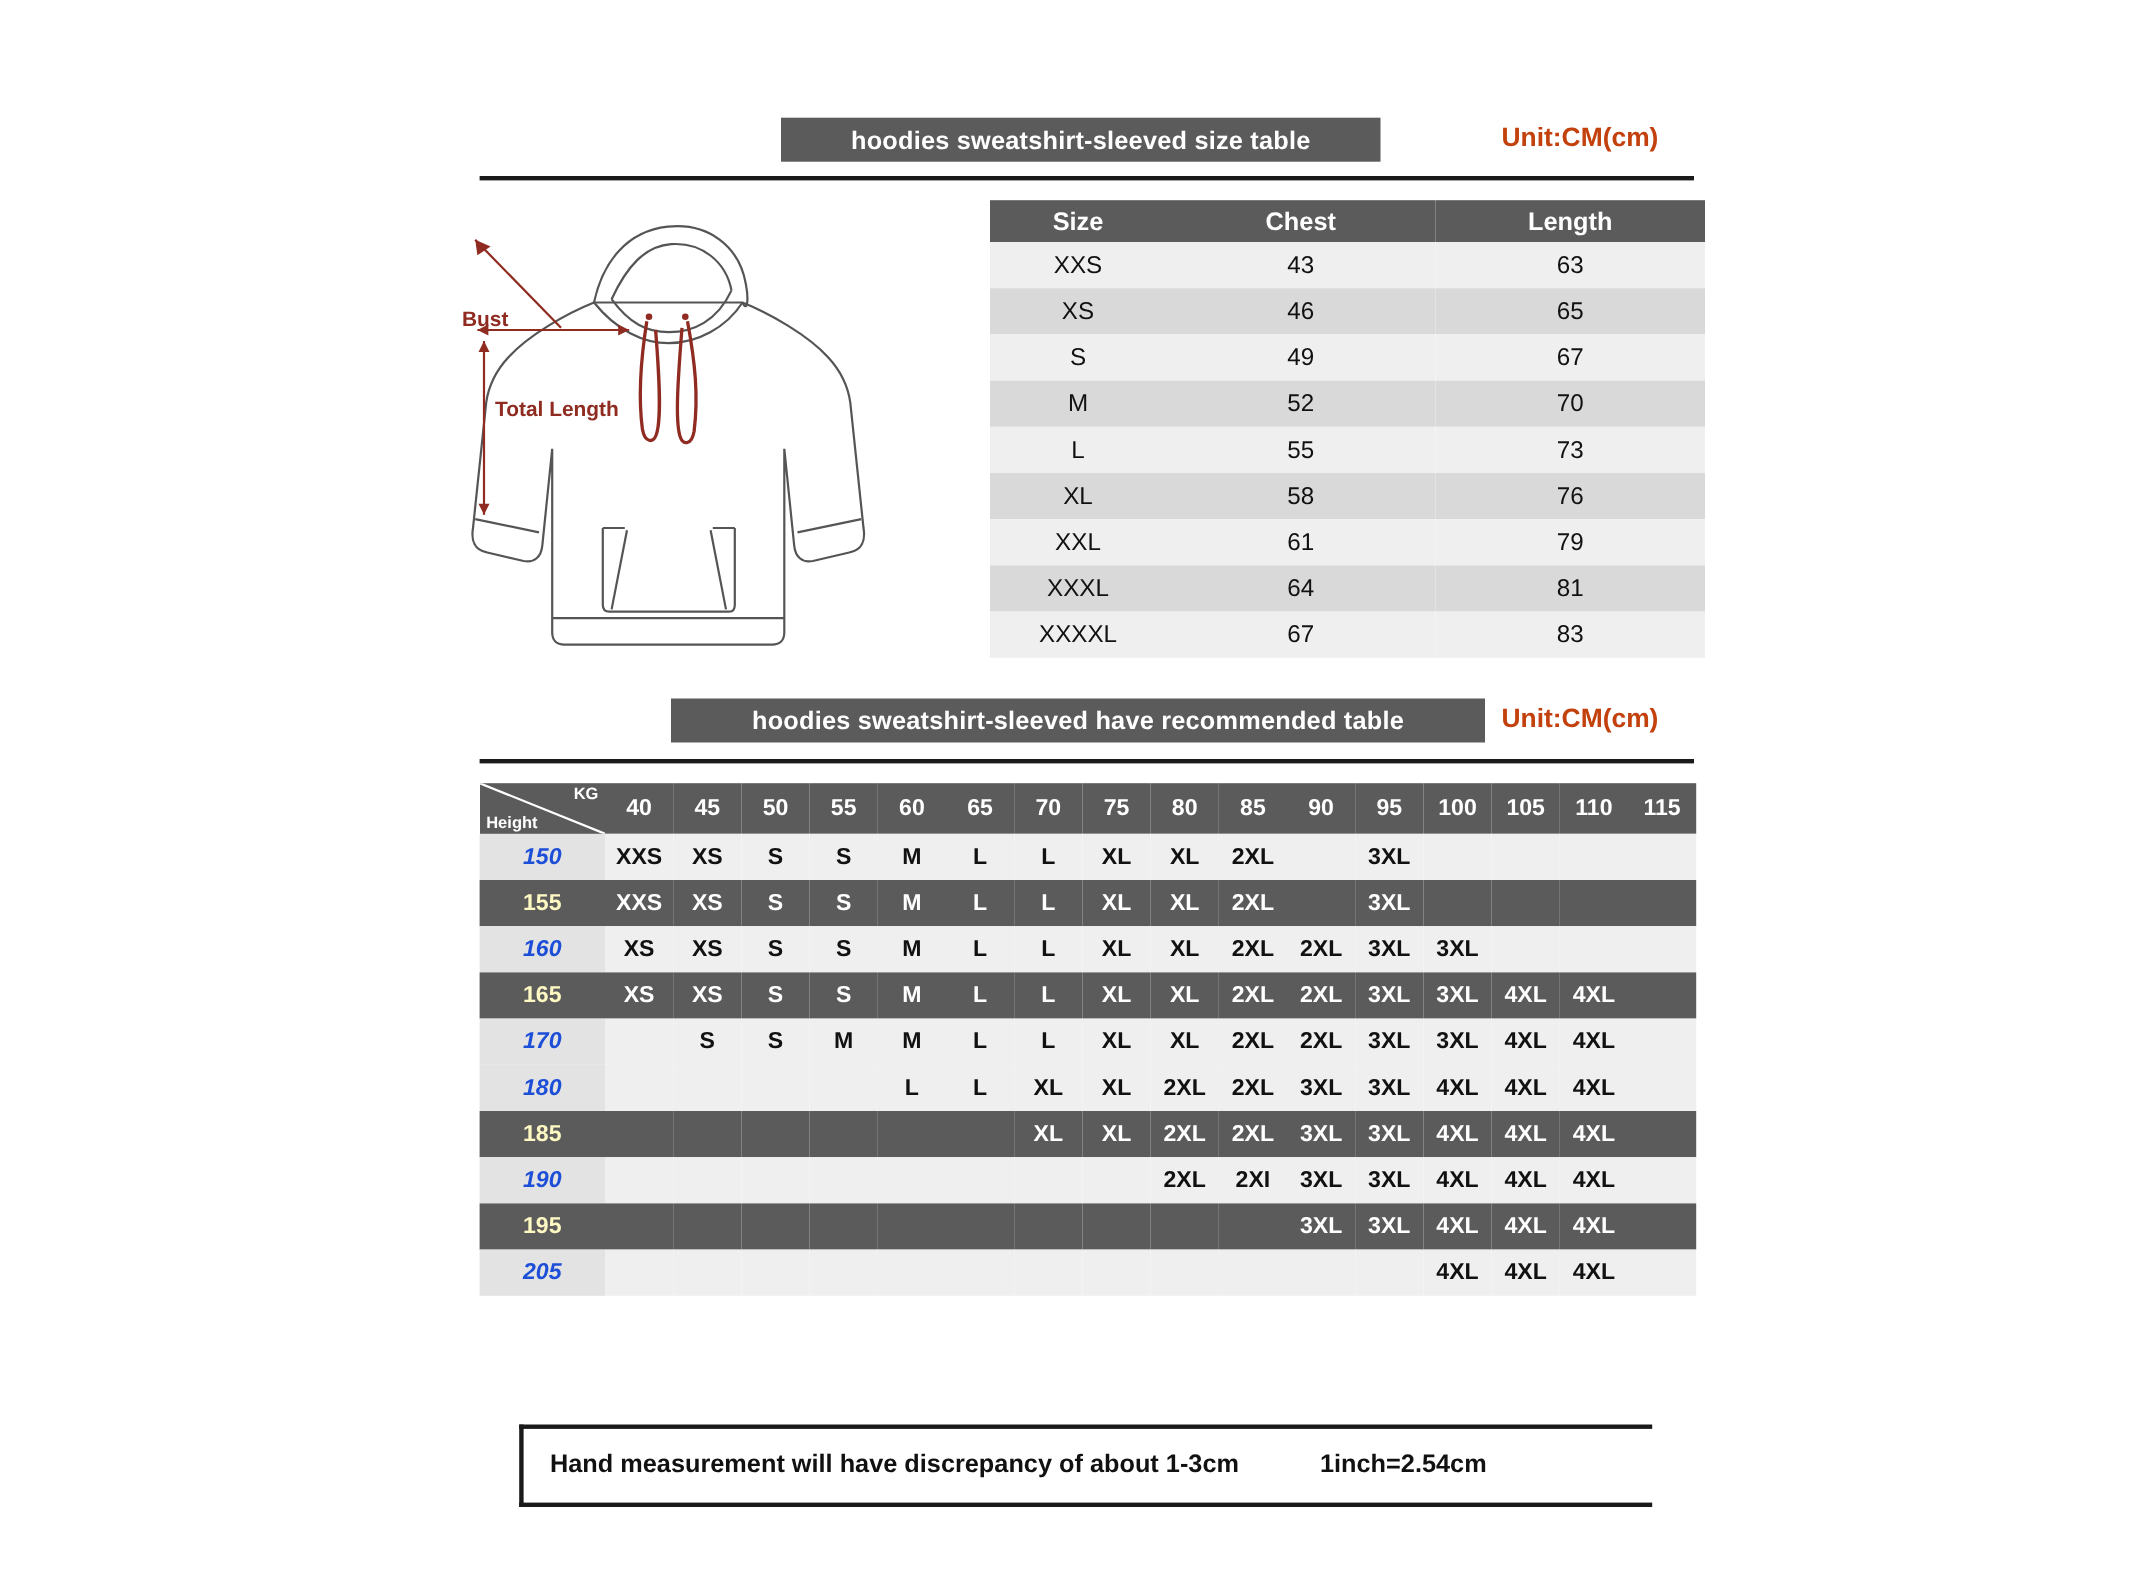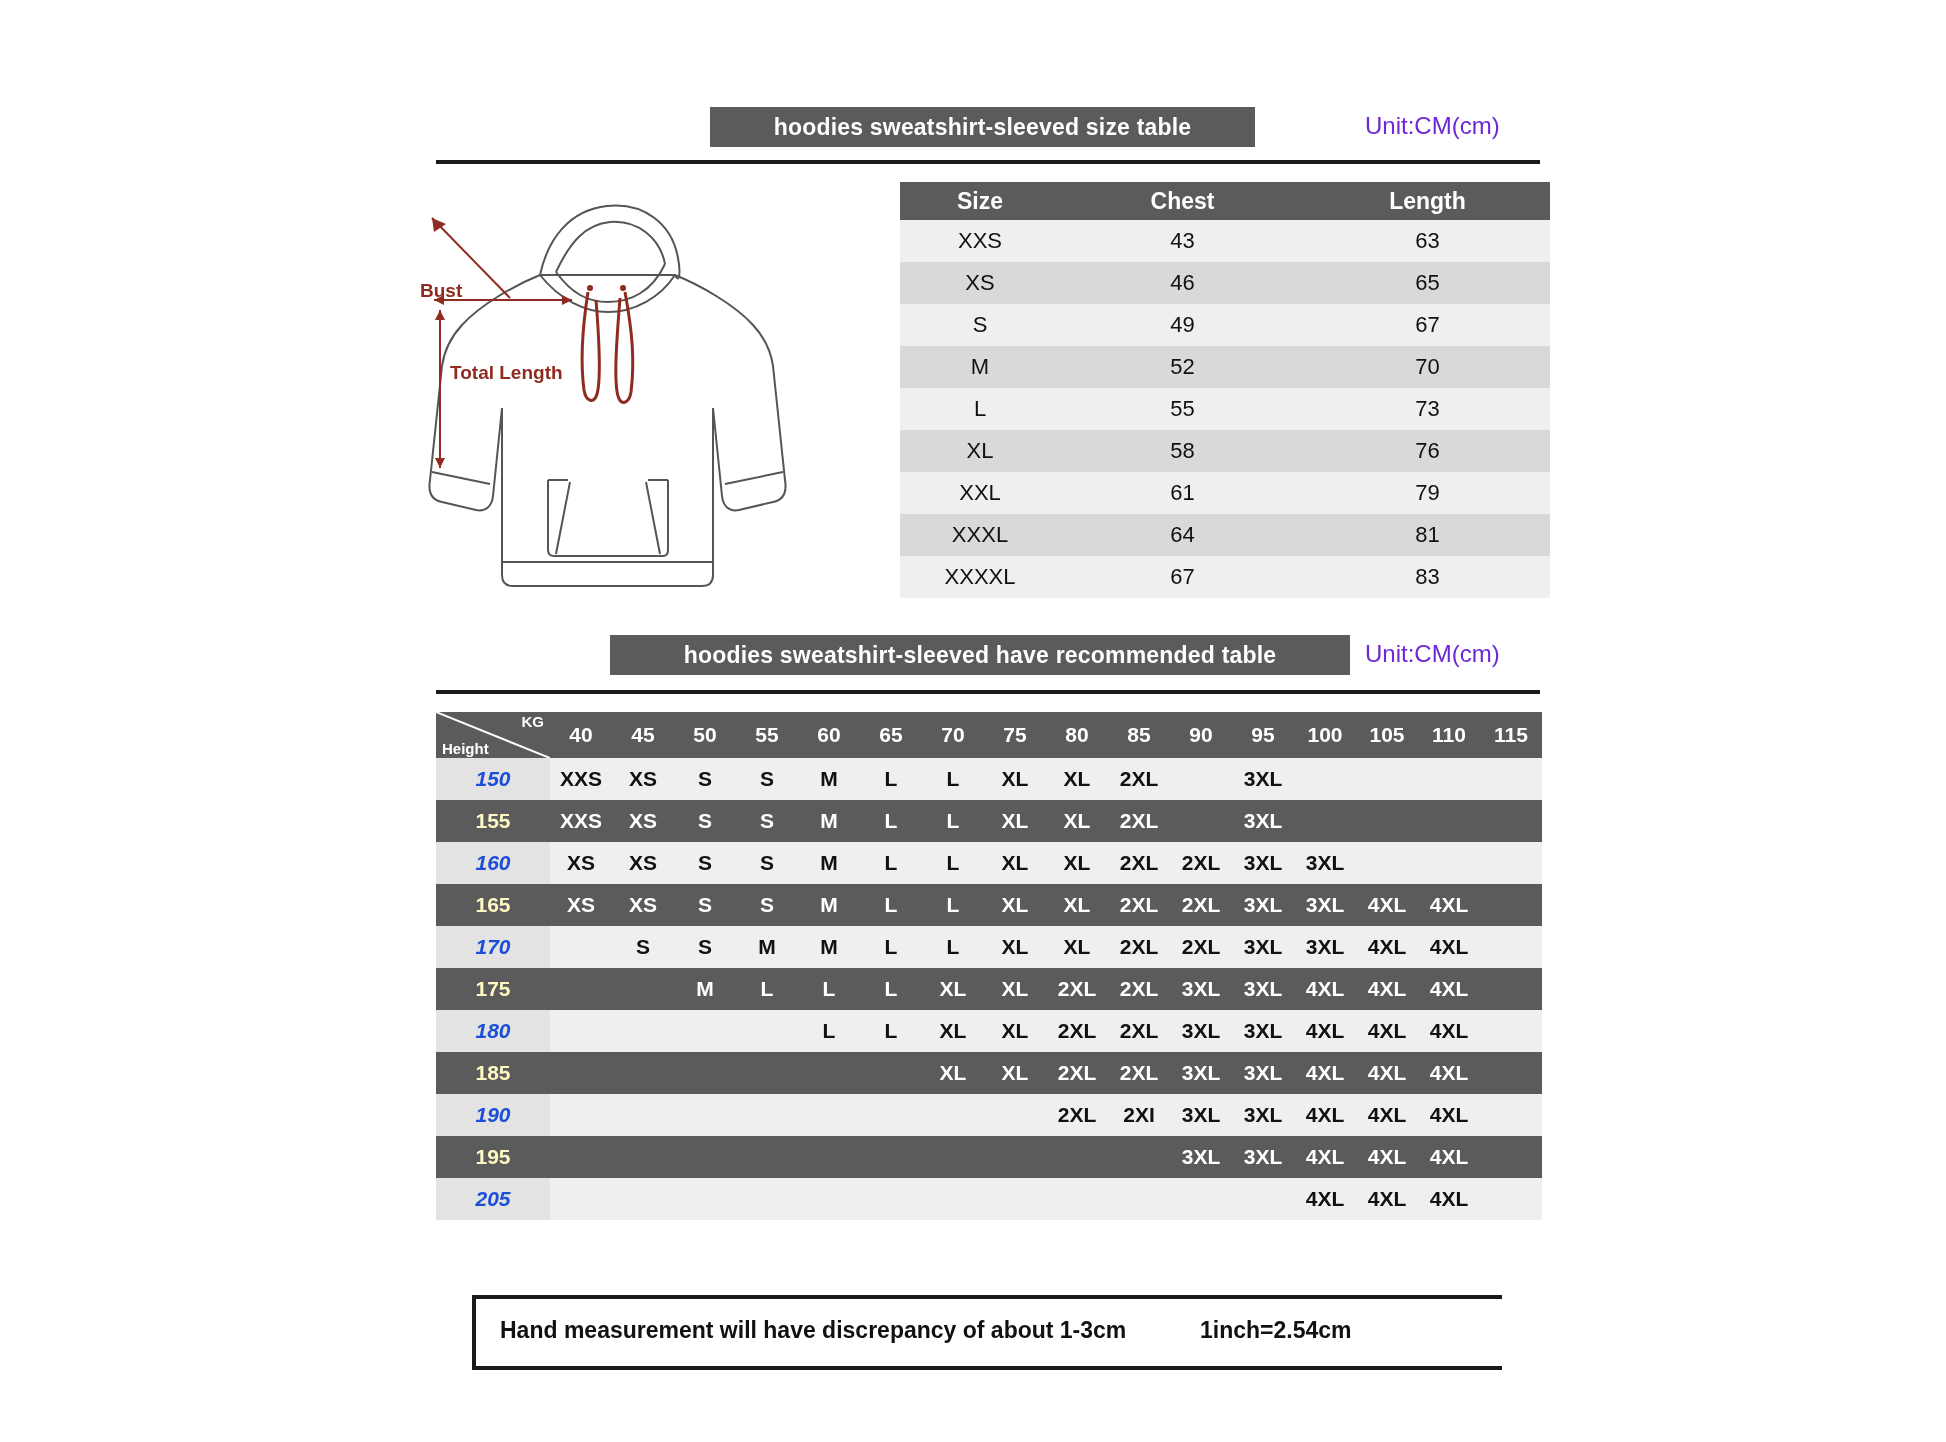--- a/index.html
+++ b/index.html
@@ -29,22 +29,22 @@
     background: #5b5b5b;
     color: #ffffff;
     font-weight: bold;
     display: flex;
     align-items: center;
     justify-content: center;
     letter-spacing: .2px;
   }
   .unit-label {
     position: absolute;
-    font-weight: normal;
-    color: #6d28d9;
+    font-weight: bold;
+    color: #c2410c;
   }
   .rule {
     position: absolute;
     background: #1a1a1a;
   }
 
   
   .size-table {
     position: absolute;
     border-collapse: collapse;
@@ -422,39 +422,20 @@
         <td>XL</td>
         <td>XL</td>
         <td>2XL</td>
         <td>2XL</td>
         <td>3XL</td>
         <td>3XL</td>
         <td>4XL</td>
         <td>4XL</td>
         <td></td>
       </tr>
-      <tr class="dark">
-        <td class="hcell">175</td>
-        <td></td>
-        <td></td>
-        <td>M</td>
-        <td>L</td>
-        <td>L</td>
-        <td>L</td>
-        <td>XL</td>
-        <td>XL</td>
-        <td>2XL</td>
-        <td>2XL</td>
-        <td>3XL</td>
-        <td>3XL</td>
-        <td>4XL</td>
-        <td>4XL</td>
-        <td>4XL</td>
-        <td></td>
-      </tr>
       <tr class="light">
         <td class="hcell">180</td>
         <td></td>
         <td></td>
         <td></td>
         <td></td>
         <td>L</td>
         <td>L</td>
         <td>XL</td>
         <td>XL</td>

